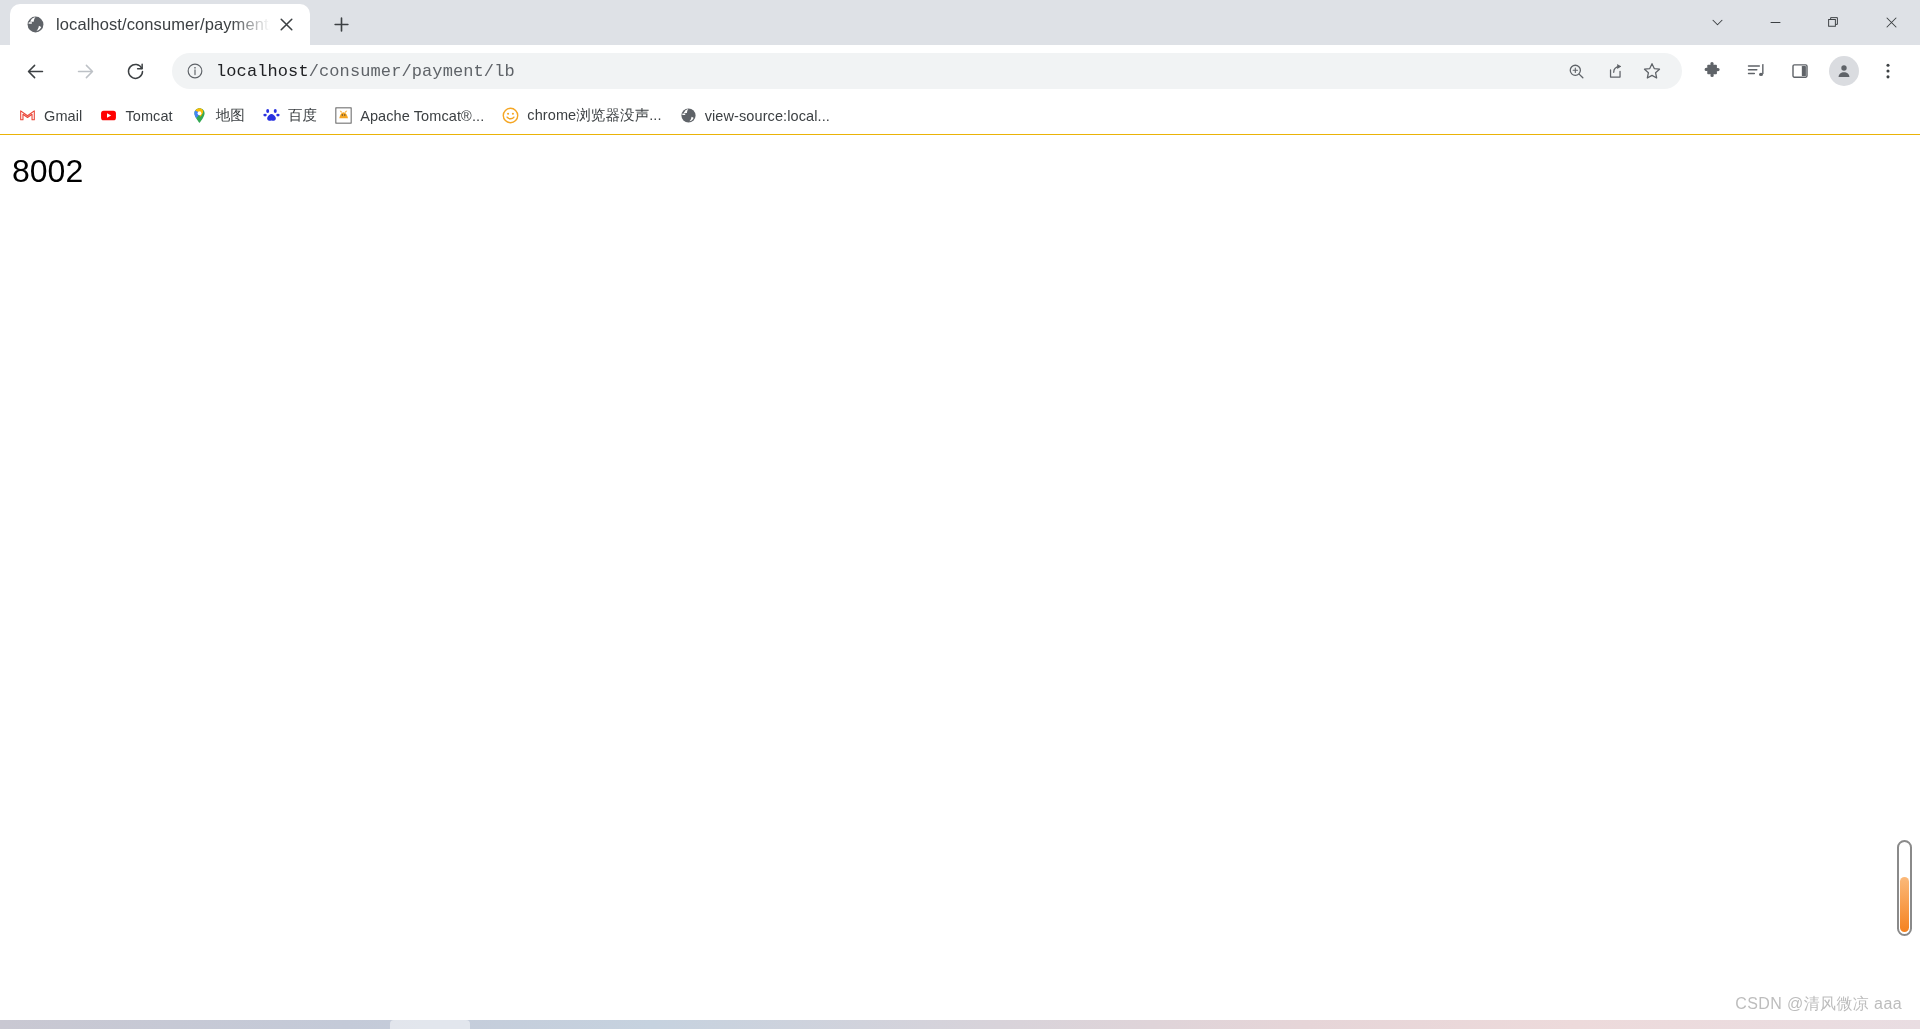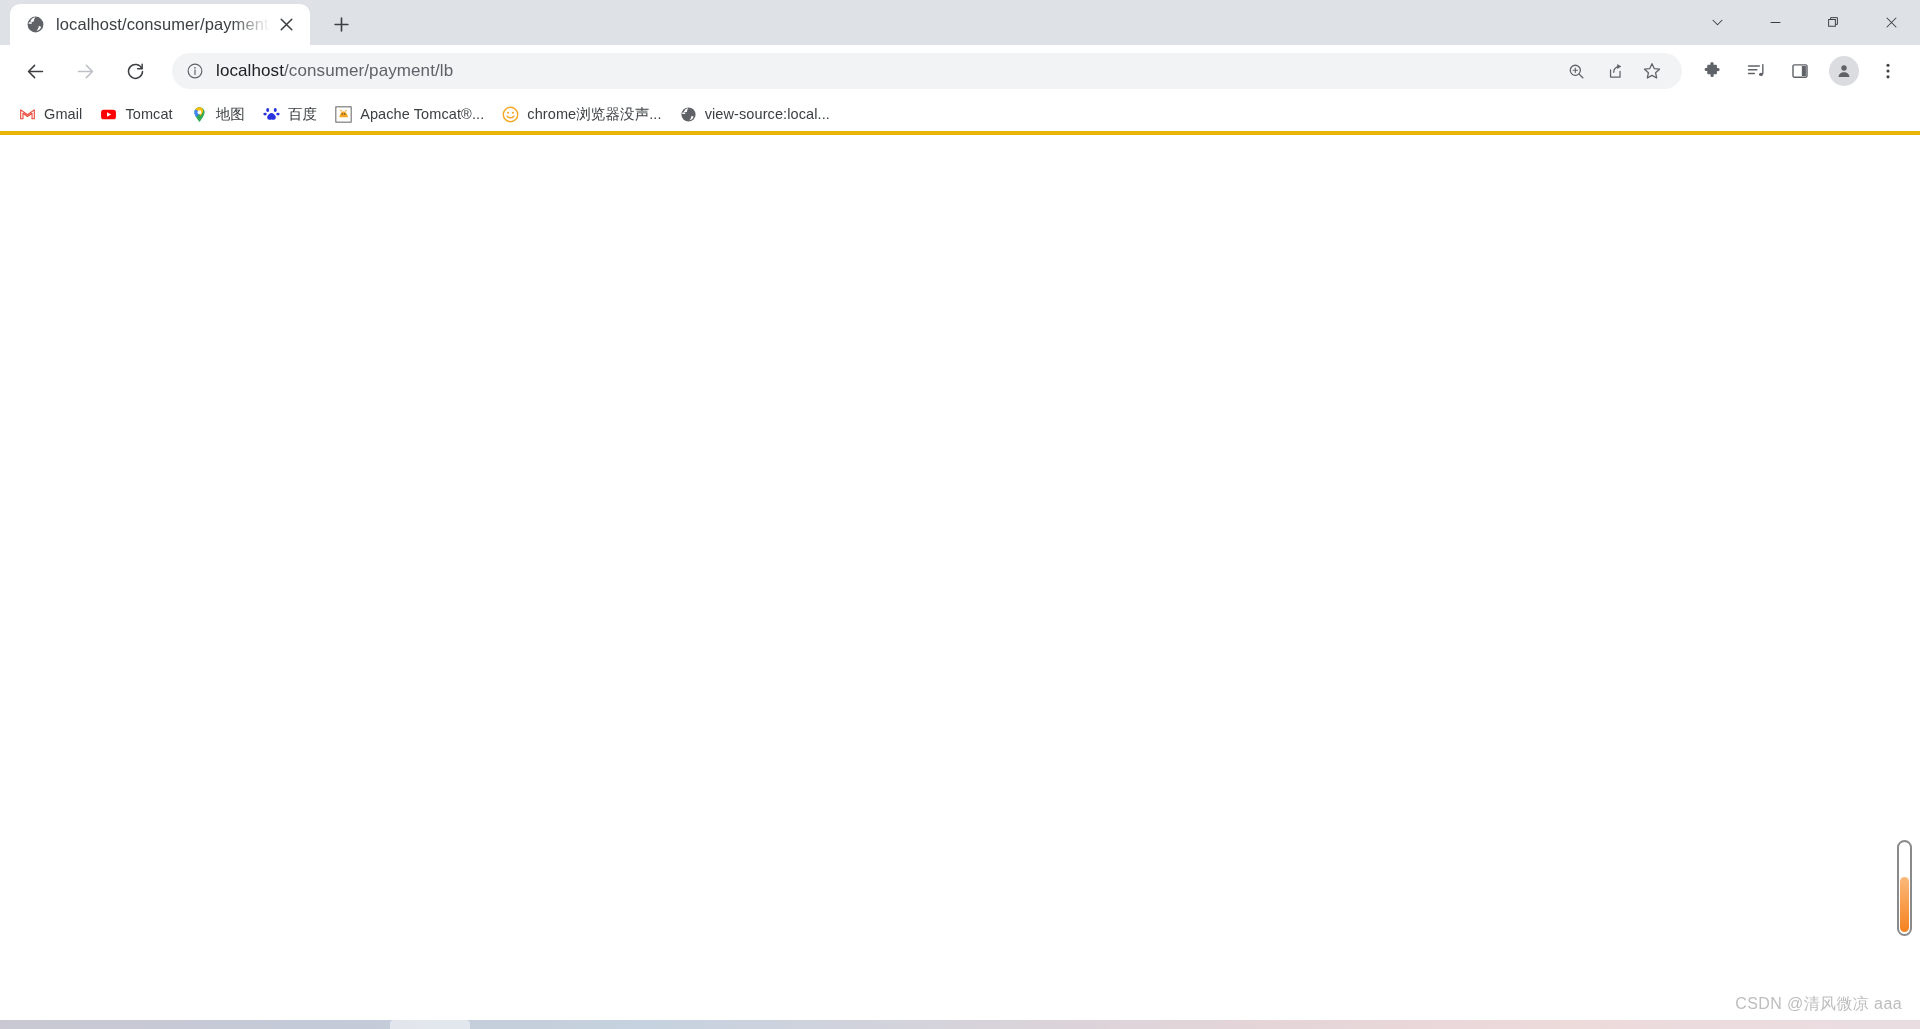--- a/index.html
+++ b/index.html
@@ -130,20 +130,21 @@
     margin-left: 12px;
     margin-right: 8px;
     background: #f1f3f4;
     border-radius: 18px;
     display: flex;
     align-items: center;
     padding: 0 14px;
     box-sizing: border-box;
     min-width: 0;
     cursor: text;
+    font-family: Liberation Mono, monospace;
   }
   .site-info-icon {
     flex: 0 0 auto;
     width: 18px;
     height: 18px;
     margin-right: 12px;
     display: block;
     cursor: pointer;
   }
   .url-text {
@@ -194,21 +195,21 @@
 
   
   .bookmarks-bar {
     position: relative;
     height: 38px;
     background: #ffffff;
     display: flex;
     align-items: center;
     padding-left: 10px;
     box-sizing: border-box;
-    border-bottom: 4px solid #eab308;
+    border-bottom: 1px solid #eab308;
   }
   .bookmark {
     display: flex;
     align-items: center;
     height: 28px;
     padding: 0 9px;
     border-radius: 4px;
     cursor: pointer;
     flex: 0 0 auto;
   }
@@ -521,20 +522,23 @@
           <path d="M12 2.6c-1.1 1.3-2 3.4-2.3 5.9H5.2A9.6 9.6 0 0 1 12 2.6z" fill="#ffffff"></path>
           <path d="M16.3 13.6c-.4 2.9-1.6 5.3-3.1 6.5 2.2-.2 4.2-1.6 5.4-3.6a9 9 0 0 0 .6-1.2z" fill="#ffffff"></path>
           <path d="M3.2 11.2h4.1c.05-.7.14-1.3.27-1.95H3.6a9.4 9.4 0 0 0-.4 1.95z" fill="#ffffff"></path>
         </svg>
       </span>
       <span class="bm-label">view-source:local...</span>
     </div>
   </div>
 
   <div class="page-viewport">
+    <div class="page-body">
+      <div class="page-text">8002</div>
+    </div>
 
     <div class="scroll-capsule">
       <div class="fill"></div>
     </div>
   </div>
 
   <div class="watermark">CSDN @清风微凉 aaa</div>
 
   <div class="desktop-strip">
     <div class="taskbar-nub"></div>

